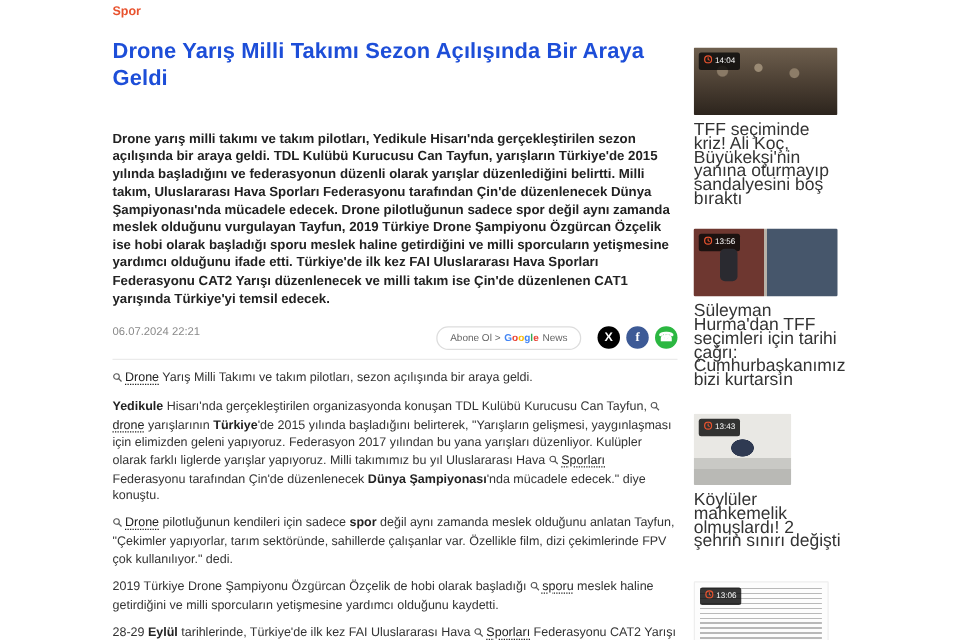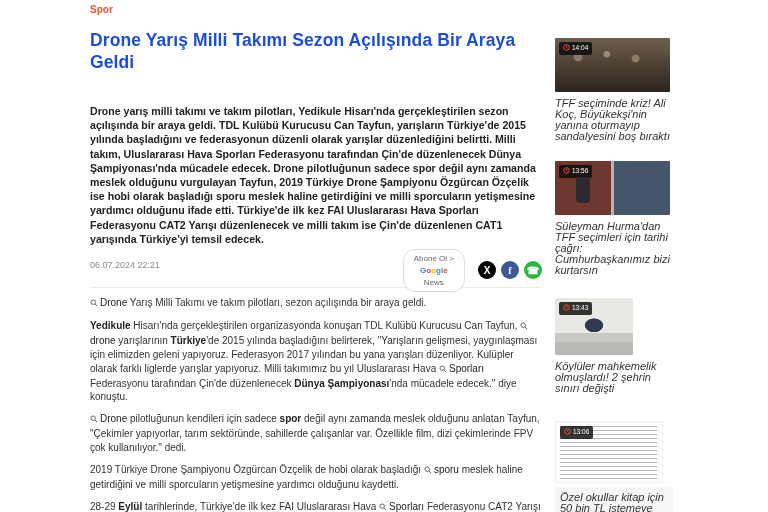--- a/index.html
+++ b/index.html
@@ -9,41 +9,41 @@
 
   
   .main { position:absolute; left:90px; top:0; width:452px; }
   .category { margin-top:4px; font-size:10px; font-weight:bold; }
   .headline { margin-top:14px; font-size:17.5px; line-height:22px; font-weight:bold; color:#1d4ed8; letter-spacing:.1px; }
   .lead { margin-top:31px; font-size:10.6px; line-height:14.2px; font-weight:bold; color:#222; }
   .meta-row { margin-top:14px; display:flex; justify-content:space-between; height:20px; }
   .date { font-size:9px; color:#8a8a8a; }
   .meta-right { display:flex; align-items:center; gap:7px; }
   .gnews-pill { display:flex; align-items:center; gap:3px; border:1px solid #ddd; border-radius:12px;
-    padding:4px 10px; font-size:8px; color:#666; background:#fff; cursor:pointer;flex-direction:column; }
+    padding:4px 10px; font-size:8px; color:#666; background:#fff; cursor:pointer; }
   .gword span { font-weight:bold; }
   .social { display:flex; align-items:center; gap:5px; margin-left:6px; }
   .circle-ic { width:18px; height:18px; border-radius:50%; display:flex; align-items:center; justify-content:center;
     color:#fff; font-size:10px; font-weight:bold; cursor:pointer; }
   .ic-fb { font-family:"Liberation Serif", serif; }
   .divider { margin-top:7px; border-top:1px solid #ebebeb; }
 
   .article-body { margin-top:2px; }
   .article-body p { margin-top:8px; font-size:10px; line-height:13.9px; color:#333; }
   .seg-bold { font-weight:bold; color:#222;text-align:center; }
-  .seg-link { color:#222; text-decoration-style:dotted; text-underline-offset:2px; cursor:pointer;text-align:center; }
+  .seg-link { color:#222; text-decoration:underline; text-decoration-style:dotted; text-underline-offset:2px; cursor:pointer;text-align:center; }
   .search-ic { display:inline-block; vertical-align:-1px; margin-right:2px; }
 
   
   .sidebar { position:absolute; left:555px; top:38px; width:120px; }
   .side-item { cursor:pointer; }
   .thumb { position:relative; width:115px; height:54px; overflow:hidden; border-radius:1px; }
   .badge { position:absolute; top:4px; left:4px; background:rgba(10,10,10,.82); color:#fff; font-size:6.5px;
     padding:2px 4px; border-radius:2px; display:flex; align-items:center; gap:2px; line-height:1; }
-  .caption { margin-top:6px; font-size:11px; line-height:11px; color:#333; width:118px;font-style:italic; }
+  .caption { margin-top:6px; font-size:14px; line-height:11px; color:#333; width:118px; }
   .cap-box { background:#f6f6f6; padding:5px 5px; margin-top:4px; }
 
   .si-1 { margin-bottom:19px; }
   .si-2 { margin-bottom:22px; }
   .si-3 { margin-bottom:27px; }
   .si-4 { margin-bottom:11px; }
 
   .t-crowd { background:
       radial-gradient(circle at 20% 35%, #8a7a66 0 4%, transparent 5%),
       radial-gradient(circle at 45% 30%, #9a8a74 0 4%, transparent 5%),

